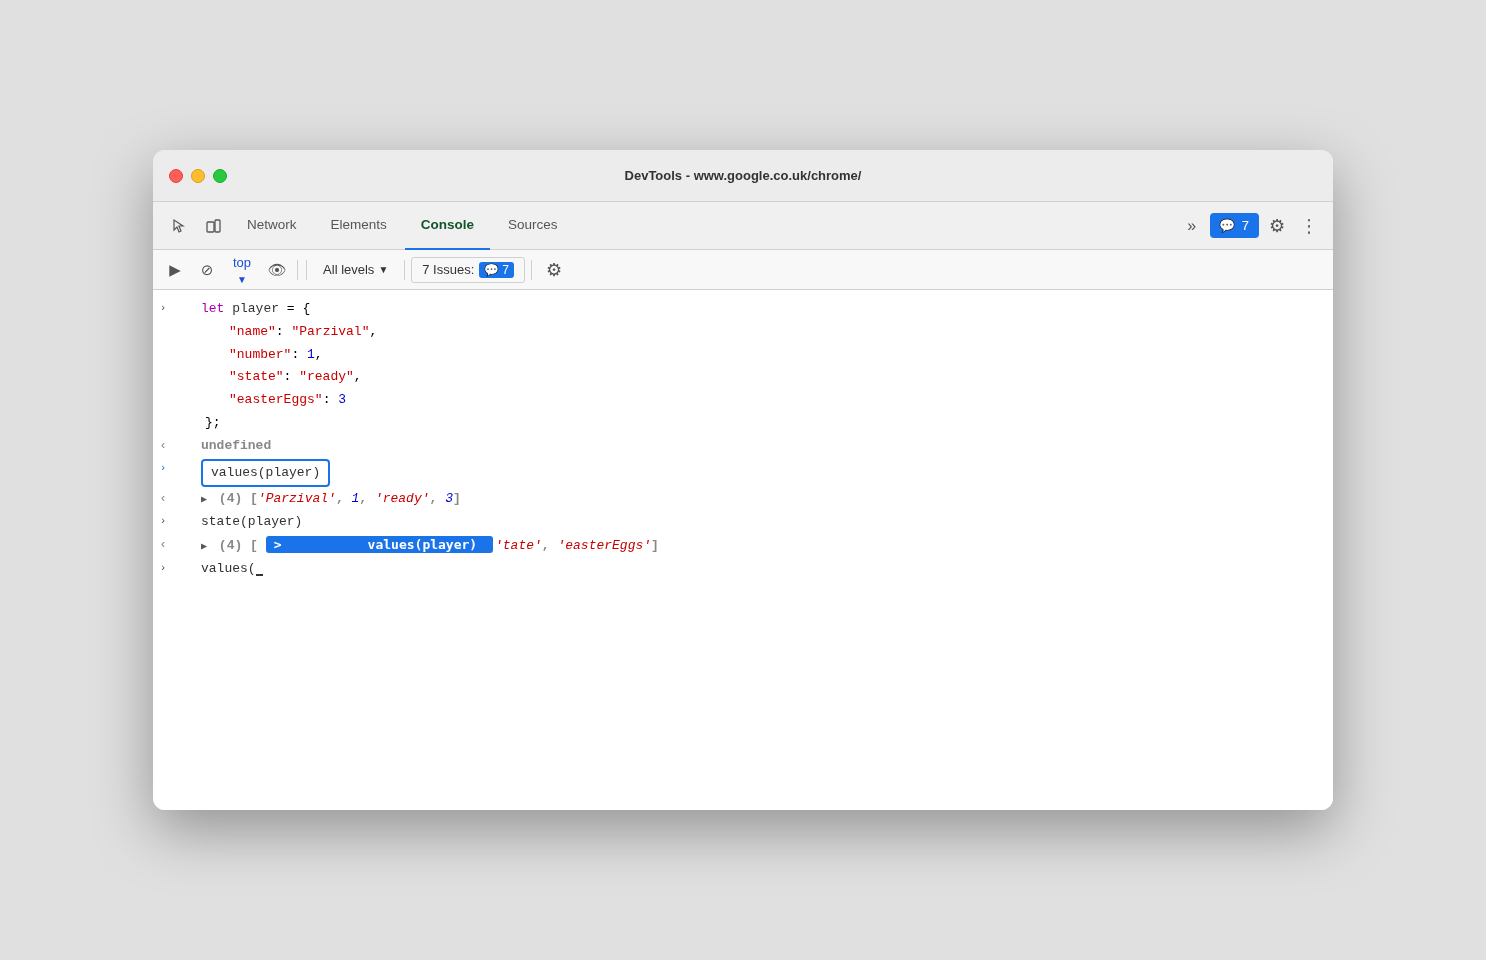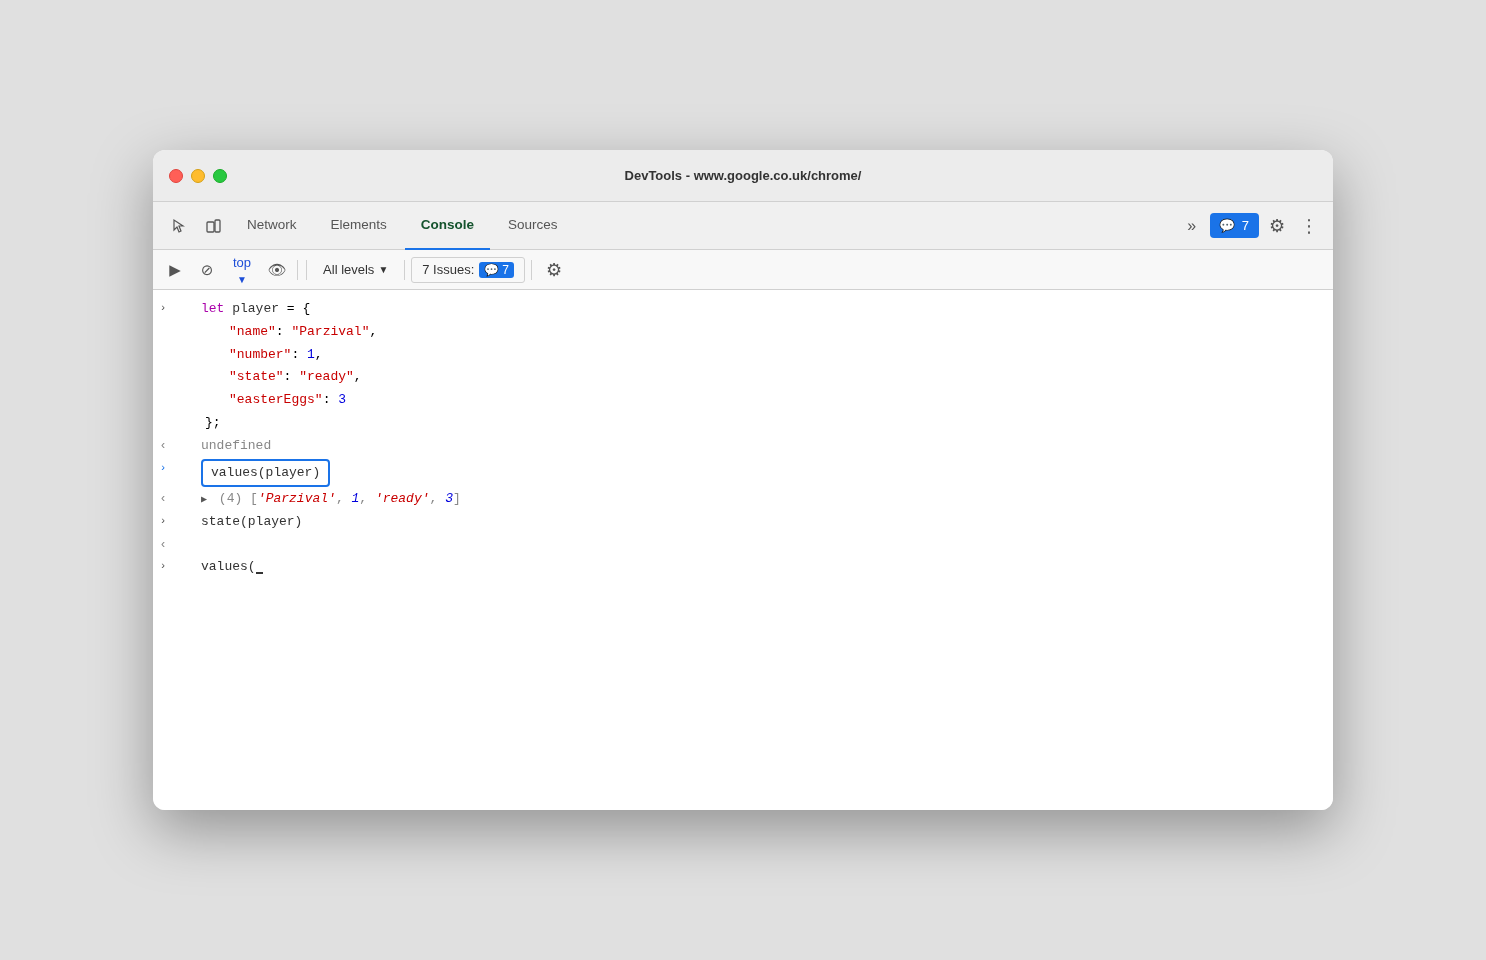--- a/index.html
+++ b/index.html
@@ -280,21 +280,21 @@
       margin-left: 24px;
     }
 
     
     .kw { color: #aa00aa; }       
     .str { color: #c80000; }      
     .num { color: #0000dd; }      
     .var { color: #333; }
     .ital { font-style: italic; color: #c80000; }
     .num-ital { font-style: italic; color: #0000dd; }
-    .grey { color: #888; }
+    .grey { color: #888; font-weight: bold; }
 
     
     .outlined-cmd {
       display: inline-flex;
       align-items: center;
       gap: 4px;
       border: 2px solid #1a73e8;
       border-radius: 4px;
       padding: 2px 8px;
     }
@@ -467,20 +467,28 @@
 
     <div class="console-line">
       <span class="line-arrow right">›</span>
       <span class="line-content">
         <span class="var">state(player)</span>
       </span>
     </div>
 
     <div class="console-line">
       <span class="line-arrow" style="color:#888; font-size:12px;">‹</span>
+      <span class="line-content">
+        <span style="font-size:10px; color:#555; margin-right:4px;">▶</span>
+        <span class="grey">(4) [</span>
+        <span style="background:#1a73e8; color:white; border-radius:3px; padding:1px 8px; font-weight:700; font-size:13px; font-family:monospace;">
+          &gt;&nbsp;&nbsp;&nbsp;&nbsp;&nbsp;&nbsp;&nbsp;&nbsp;&nbsp;&nbsp;&nbsp;values(player)
+        </span>
+        <span class="ital" style="margin-left:2px;">'tate'</span><span class="grey">, </span><span class="ital">'easterEggs'</span><span class="grey">]</span>
+      </span>
     </div>
 
     <div class="console-line">
       <span class="line-arrow right">›</span>
       <span class="line-content">
         <span class="var">values(</span><span class="cursor-underline"></span>
       </span>
     </div>
 
   </div>

